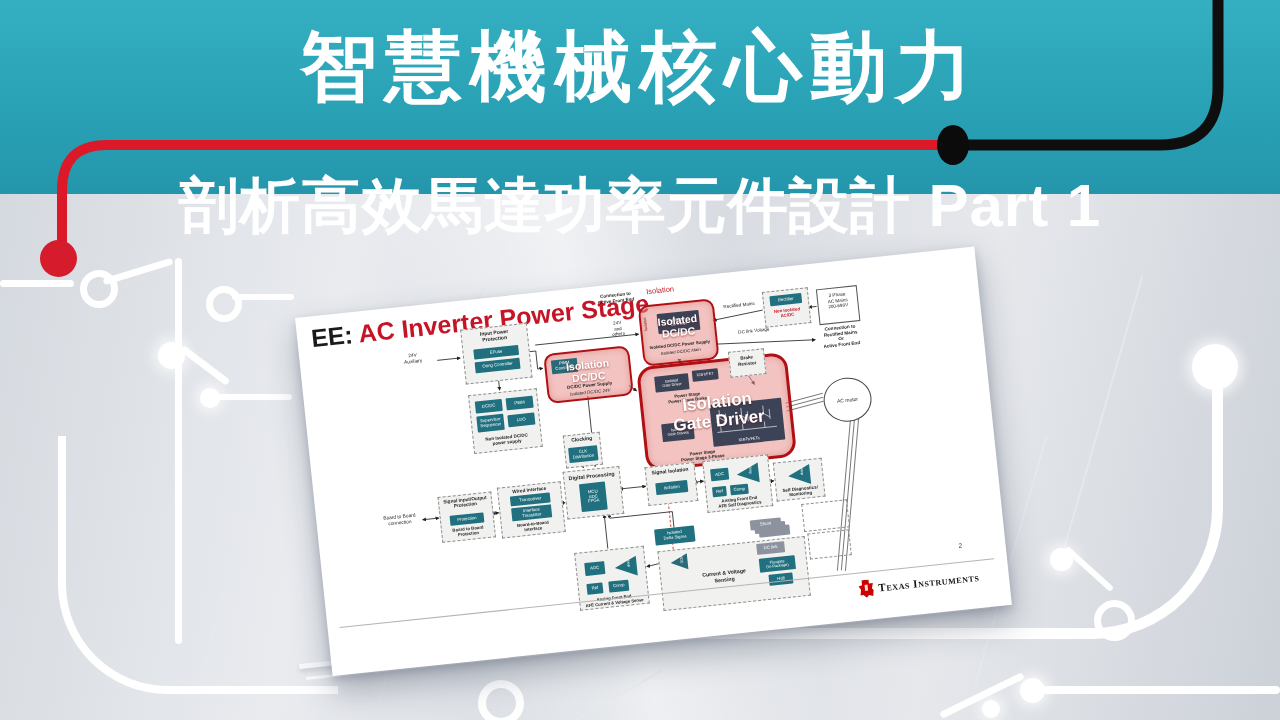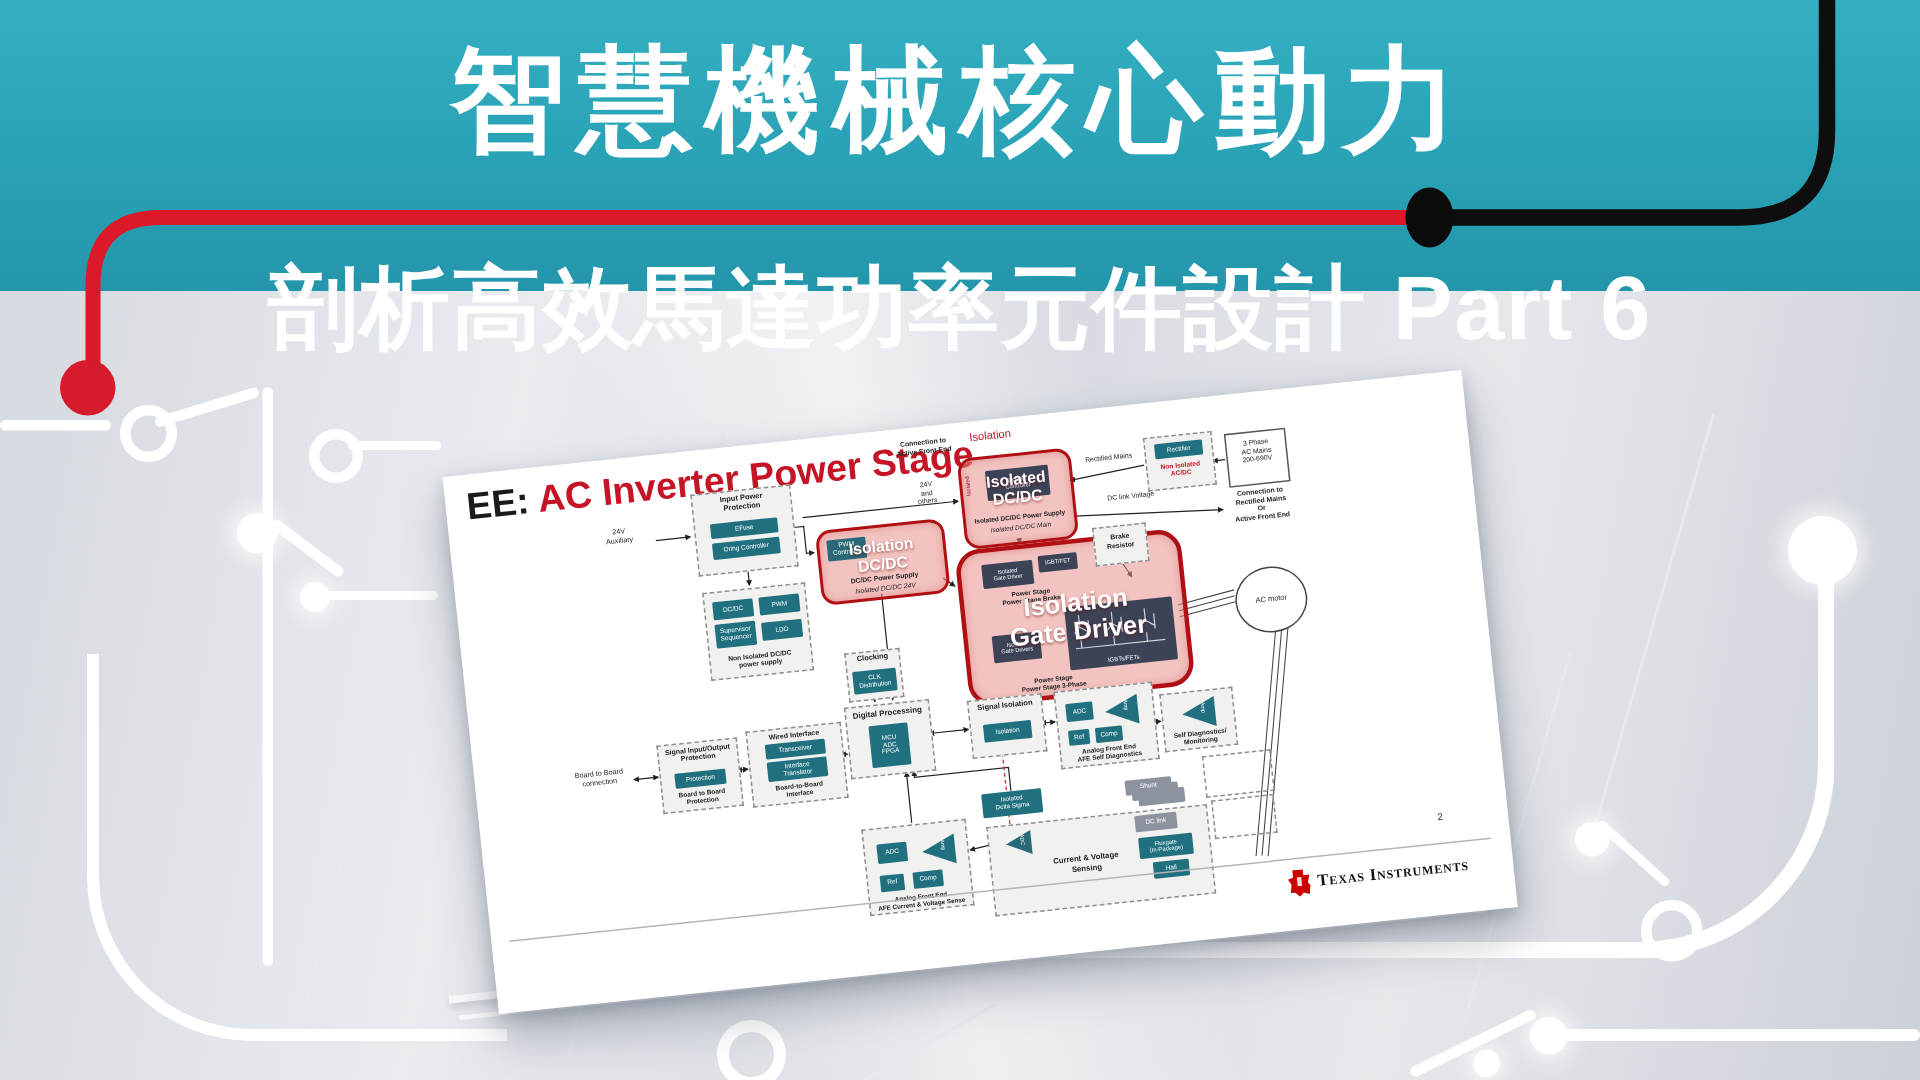--- a/index.html
+++ b/index.html
@@ -350,15 +350,15 @@
   </div>
 </div>
 
 <div class="banner">
   <svg width="1280" height="258" viewBox="0 0 1280 258" style="position:absolute;left:0;top:0;">
     <path d="M62,268 V190 Q62,145 107,145 H938" stroke="#dc1928" stroke-width="10" fill="none" stroke-linecap="round"></path>
     <path d="M948,145 H1160 Q1218,145 1218,87 V-8" stroke="#0e0e0e" stroke-width="11" fill="none"></path>
     <ellipse cx="953" cy="145" rx="16" ry="20" fill="#0b0b0b"></ellipse>
   </svg>
   <h1>智慧機械核心動力</h1>
-  <h2>剖析高效馬達功率元件設計 Part 6</h2>
+  <h2>剖析高效馬達功率元件設計 Part 1</h2>
 </div>
 <div class="red-dot"></div>
 
 </body></html>

